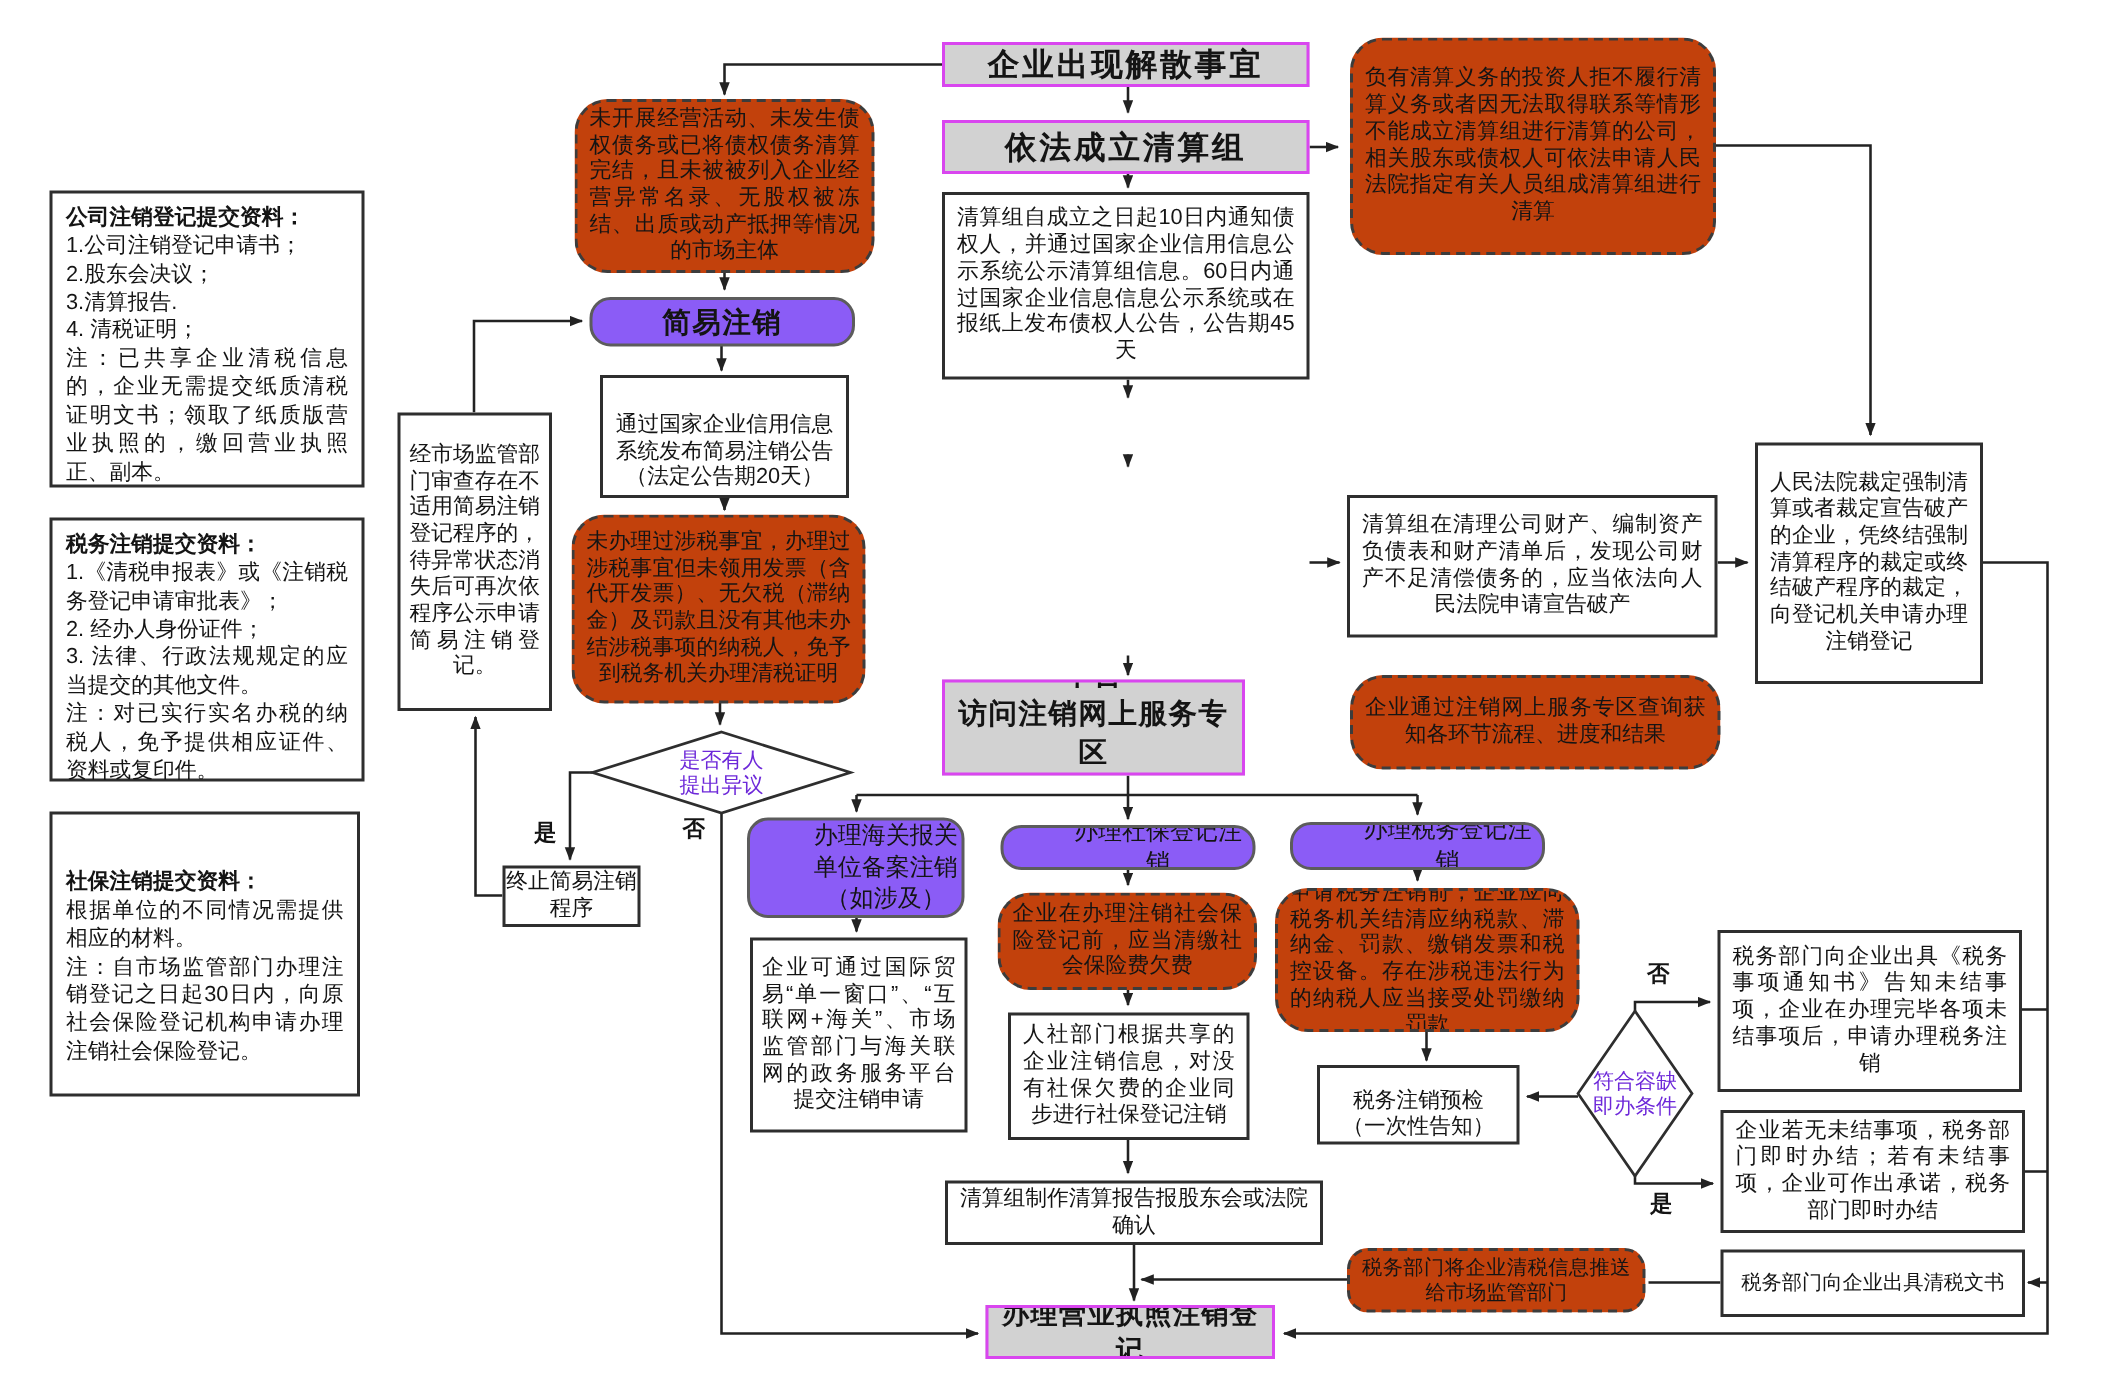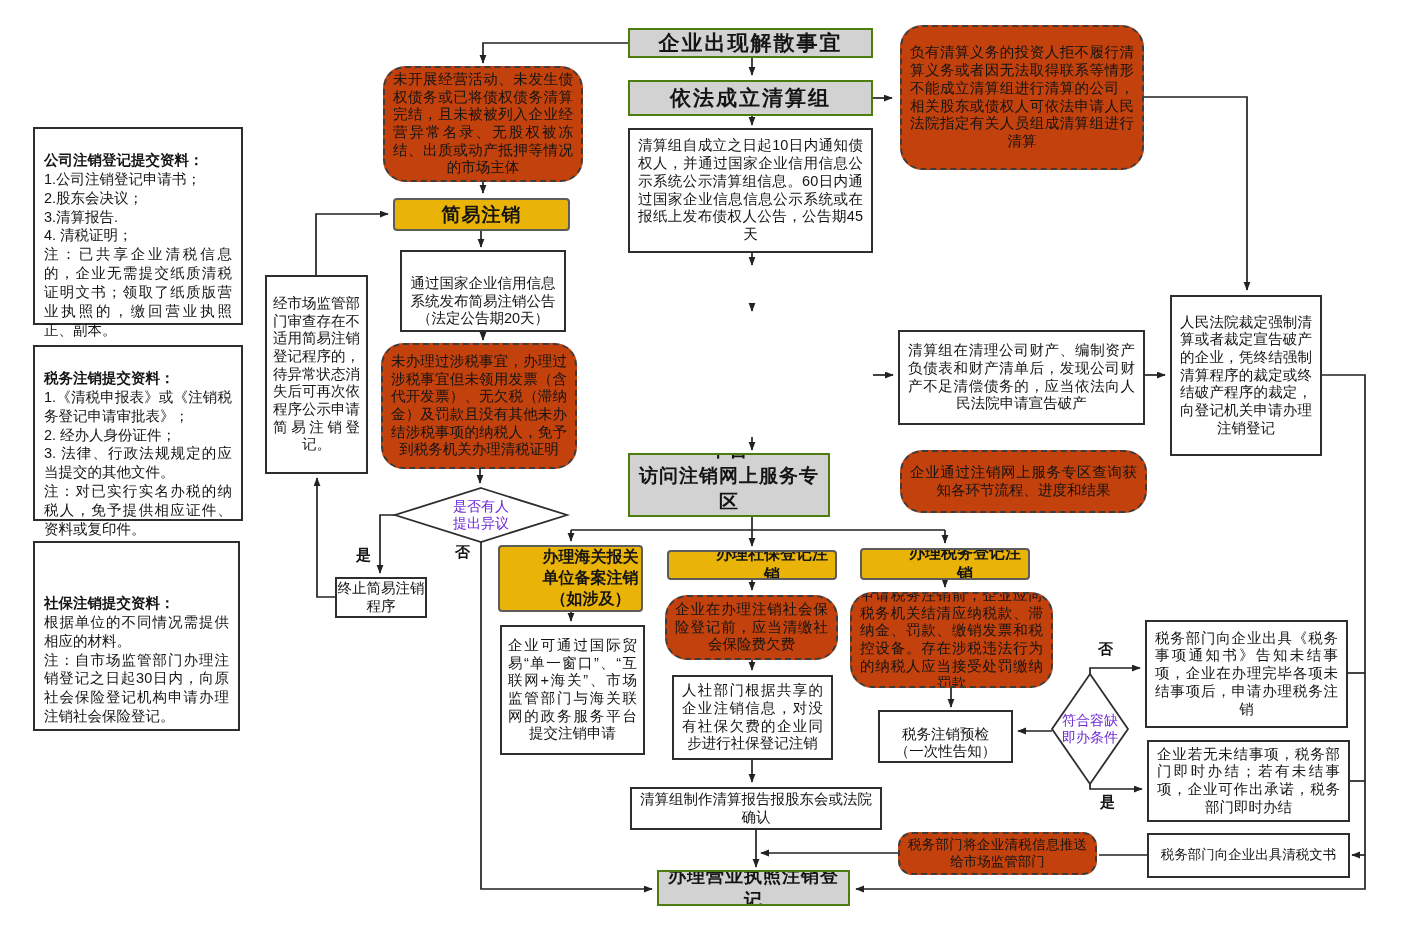--- a/index.html
+++ b/index.html
@@ -7,37 +7,37 @@
     position:relative;width:1402px;height:926px;background:#ffffff;
     font-family:"Liberation Sans","DejaVu Sans",sans-serif;color:#141414;overflow:hidden;
   }
   #wires{position:absolute;left:0;top:0;width:1402px;height:926px;}
   .node{
     position:absolute;box-sizing:border-box;display:flex;align-items:center;
     color:#141414;overflow:hidden;
   }
   .node > span{display:block;width:100%;}
   .solid{background:#ffffff;border:2px solid #2e2e2e;}
-  .gray{background:#d2d2d2;border:2px solid #4d7c0f;}
-  .grayround{background:#eab308;border:2px solid #5c5c5c;border-radius:4px;}
+  .gray{background:#d2d2d2;border:2px solid #d946ef;}
+  .grayround{background:#8b5cf6;border:2px solid #5c5c5c;border-radius:14px;}
   .dashedbox{background:#c2410c;border:2px dashed #3c3c3c;border-radius:22px;}
   .c{text-align:center;}
   .para{text-align:justify;text-align-last:center;padding:4px 8px;}
   .pre{white-space:pre-line;align-items:flex-end;}
   .f22{font-size:21px;font-weight:bold;letter-spacing:2px;}
   .f20{font-size:19px;font-weight:bold;letter-spacing:1px;}
   .f18{font-size:18px;font-weight:bold;letter-spacing:1px;}
-  .f17{font-size:16px;font-weight:bold;padding-left:40px;}
+  .f17{font-size:16px;font-weight:normal;padding-left:40px;}
   .f15{font-size:14.5px;line-height:1.22;}
   .f14{font-size:13.5px;line-height:1.2;}
   .note{
     position:absolute;box-sizing:border-box;background:#fff;border:2px solid #2e2e2e;
     padding:7px 9px;font-size:14.5px;line-height:1.3;text-align:left;
   }
-  .note .t{font-weight:bold;margin-top:15px;}
+  .note .t{font-weight:bold;}
   .note .b{white-space:pre-line;text-align:justify;text-align-last:left;}
   .dlabel{position:absolute;font-size:15px;font-weight:bold;color:#141414;}
   .dtext{position:absolute;display:flex;align-items:center;text-align:center;font-size:14px;line-height:1.25;color:#6d28d9;}
   .dtext > span{display:block;width:100%;}
 </style>
 </head>
 <body>
 
 <div id="canvas">
 

